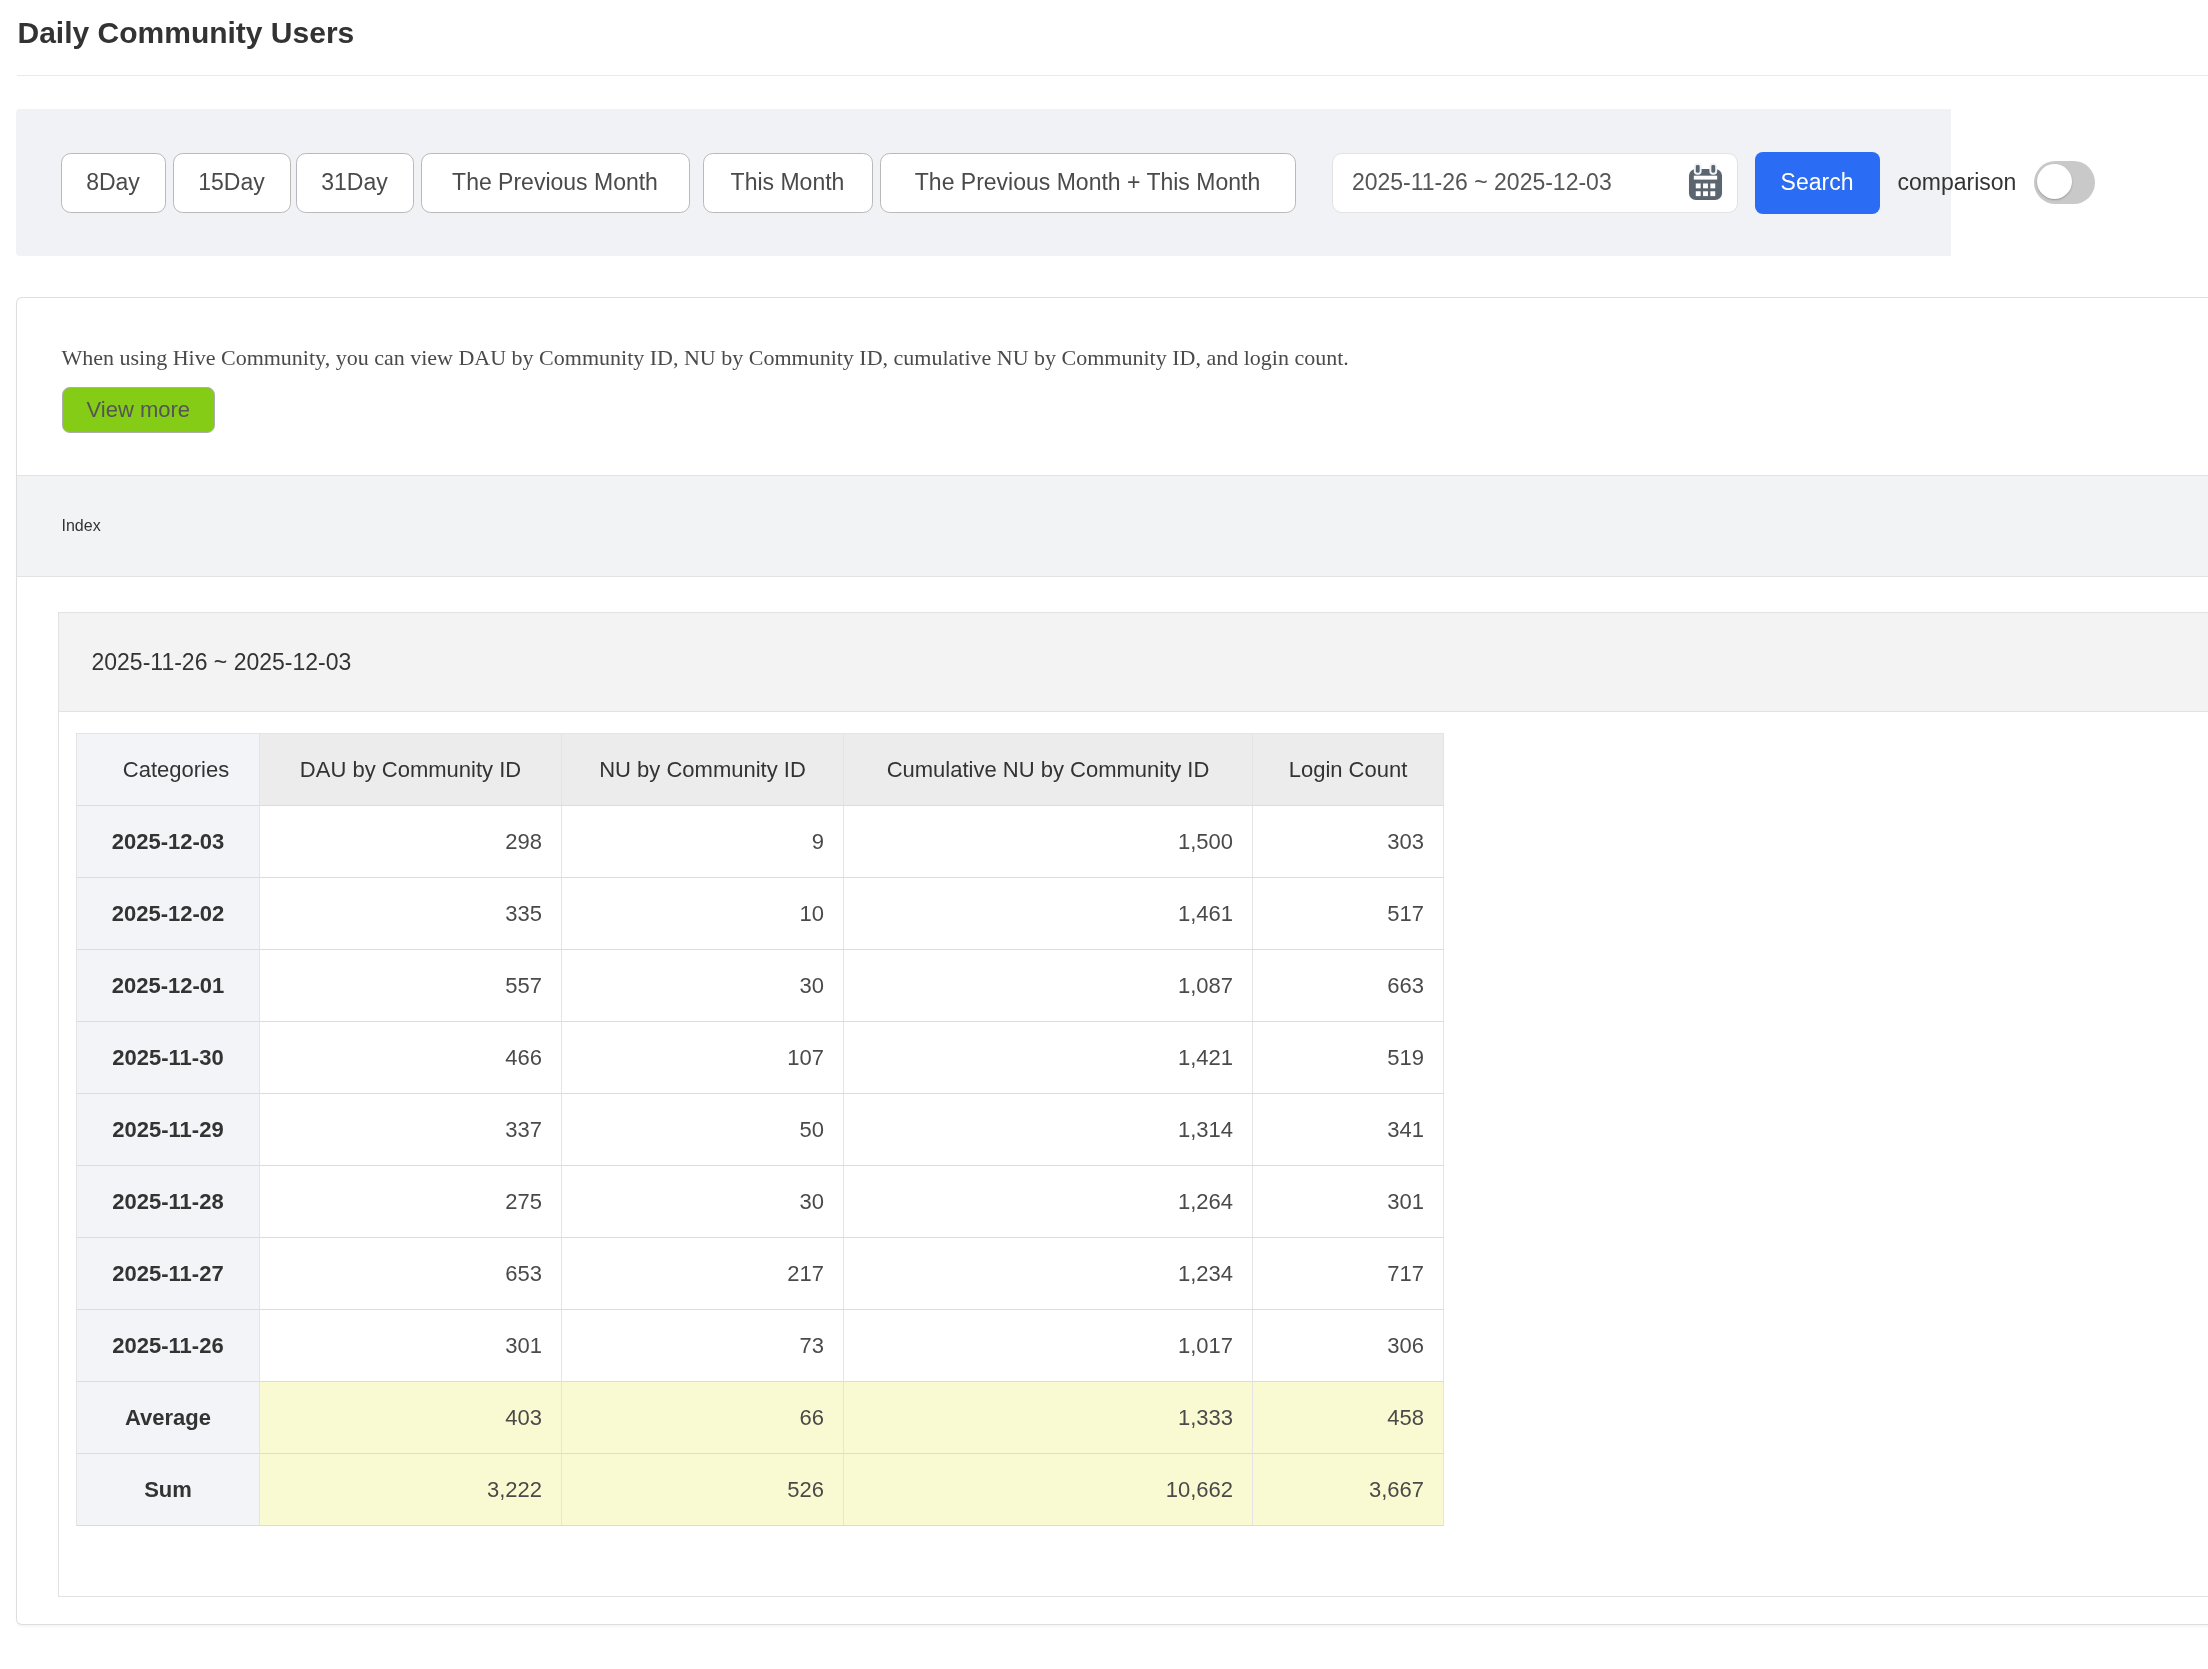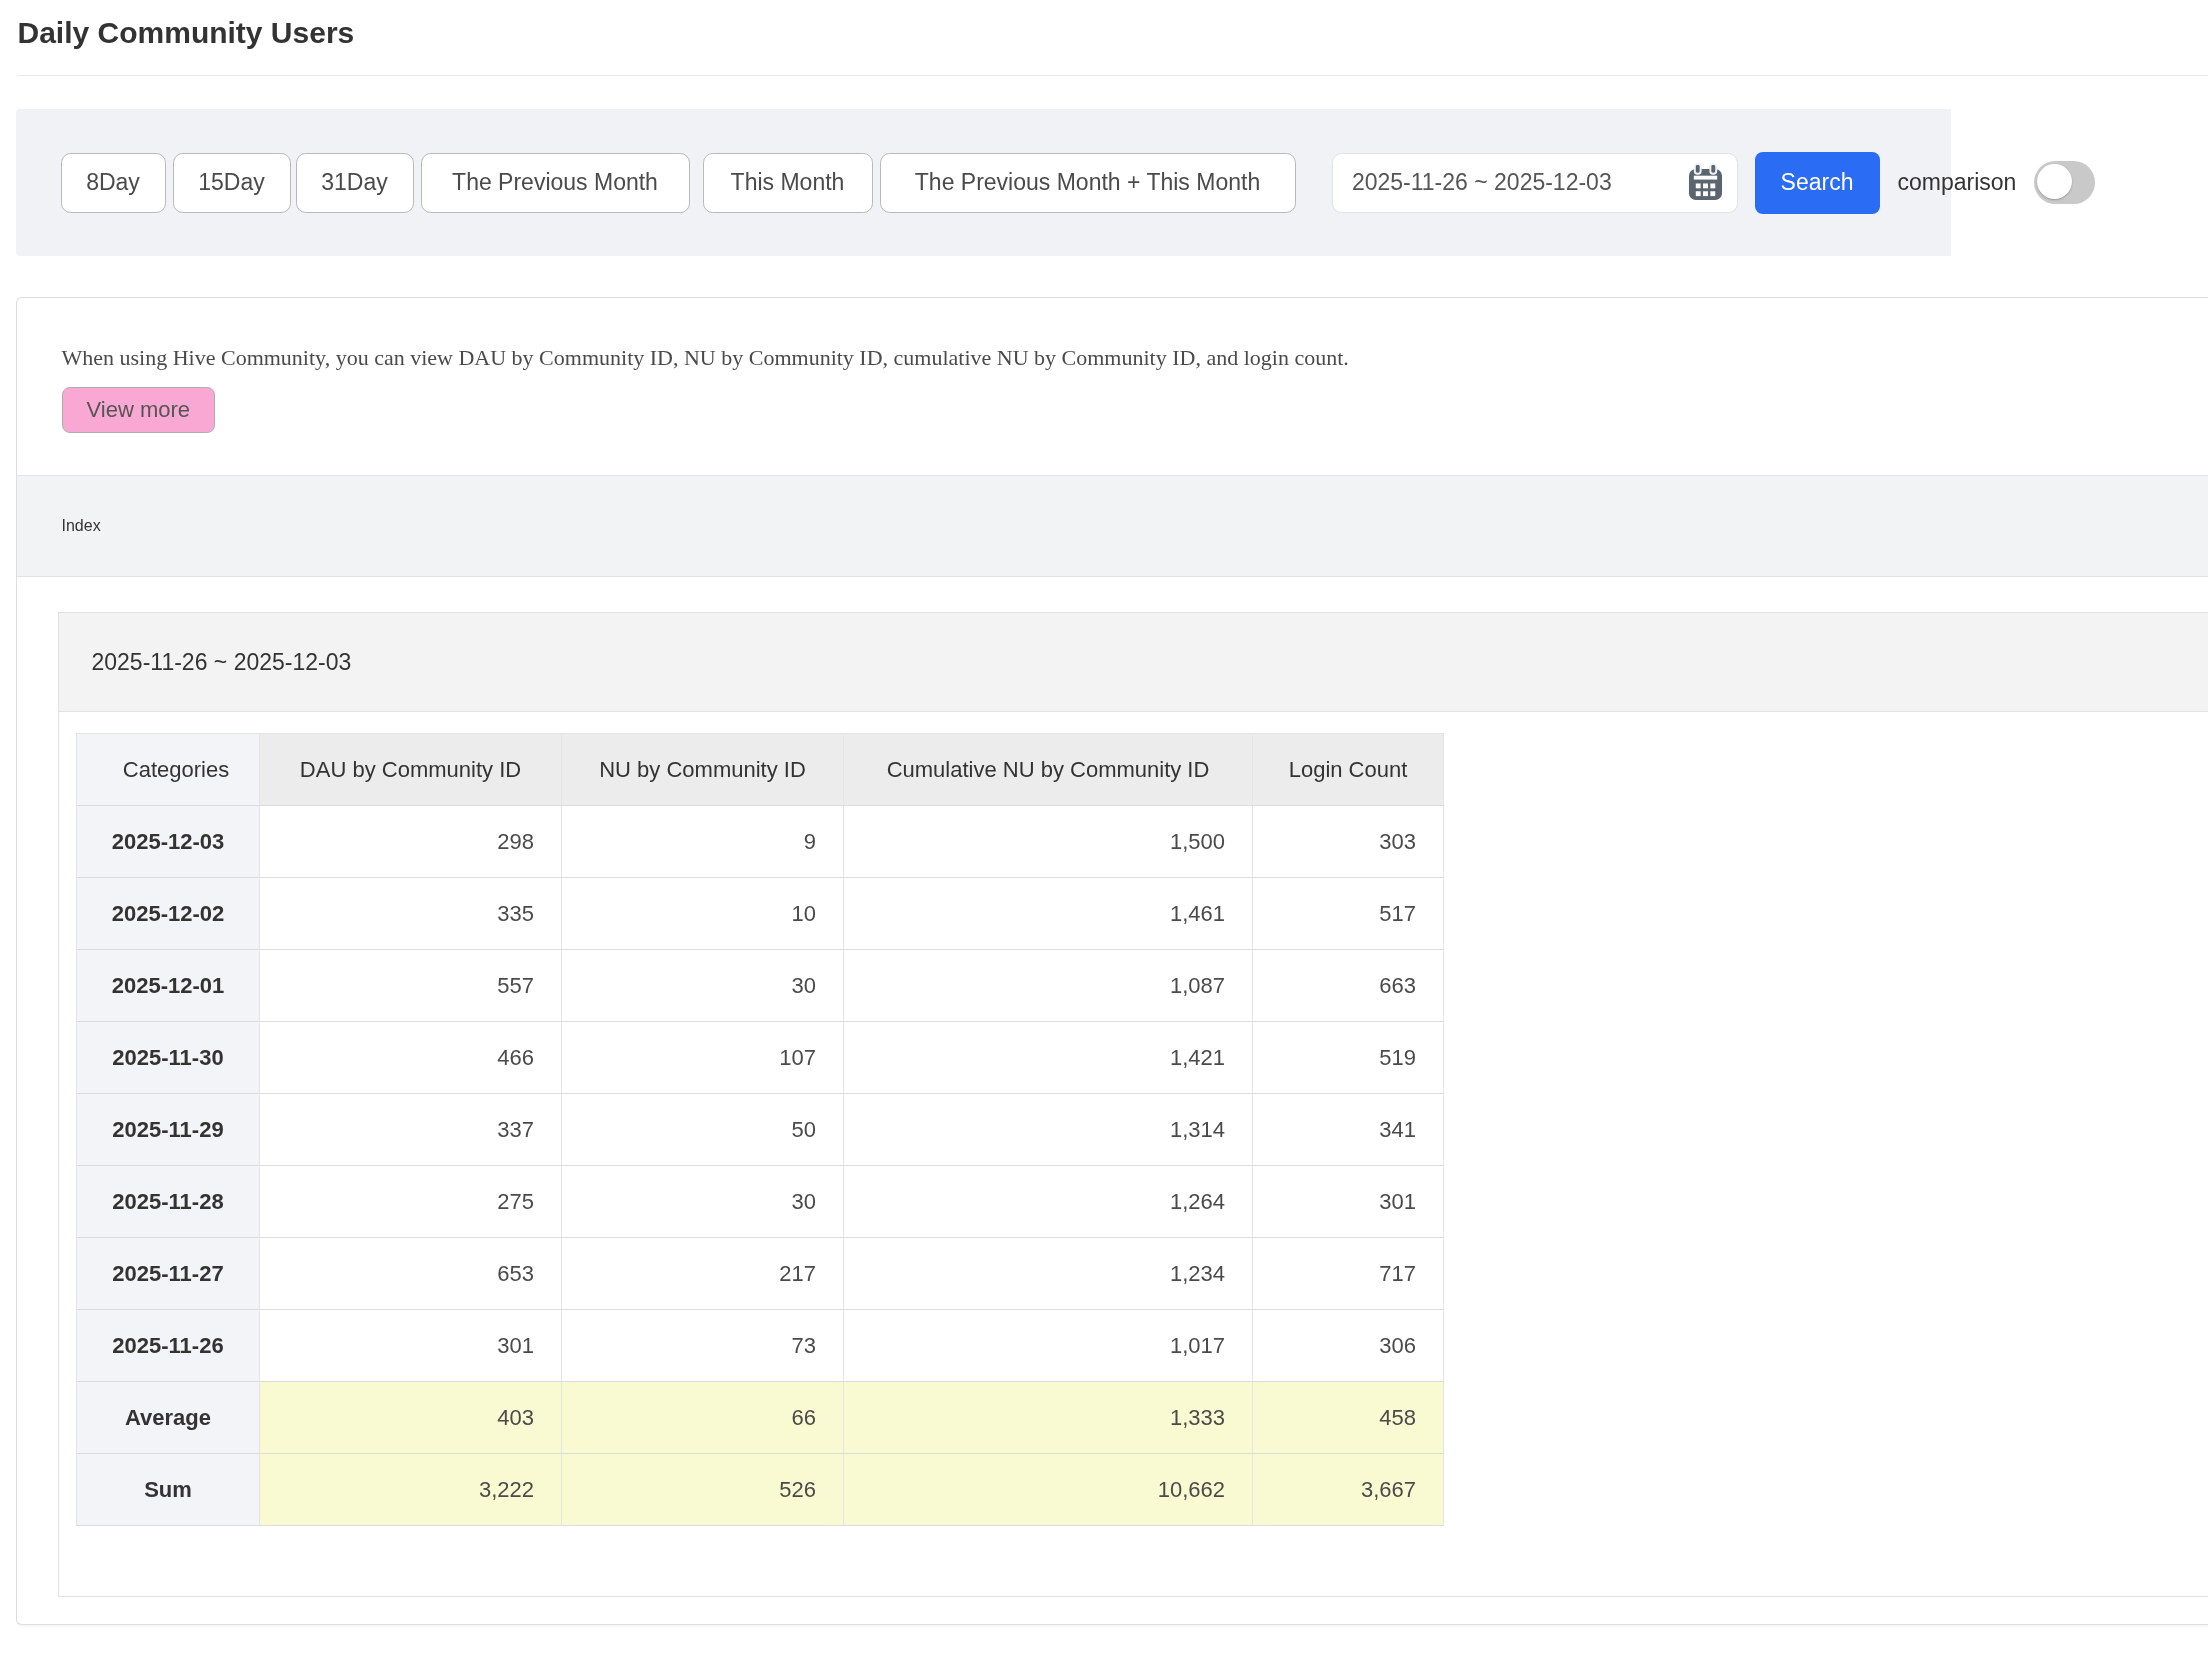--- a/index.html
+++ b/index.html
@@ -26,37 +26,37 @@
             border: none; cursor: pointer; }
   .toggle .knob { position: absolute; top: 3.9px; left: 3.9px; width: 35px; height: 35px; border-radius: 50%;
                   background: #fff; box-shadow: 0 1px 1.9px rgba(0,0,0,.25); }
 
   
   .card { margin: 41px 0 0 15.5px; width: 2193px; height: 1328px; background: #fff;
           border: 1.9px solid #dedede; border-right: none; border-radius: 5.8px 0 0 5.8px;
           box-shadow: 0 1.9px 1.9px rgba(0,0,0,.04); }
   .intro { padding: 45px 0 0 45px; font-family: Liberation Serif, serif; }
   .intro-desc { font-size: 22px; color: #4a4a4a; line-height: 29px; }
-  .view-more { margin: 15.5px 0 0 45px; height: 46px; padding: 0 24px; background: #f9a8d4; border: 1.9px solid #adadad;
+  .view-more { margin: 15.5px 0 0 45px; height: 46px; padding: 0 24px; background: #84cc16; border: 1.9px solid #adadad;
                border-radius: 7.8px; font-family: inherit; font-size: 22px; color: #555; cursor: pointer; }
   .index-bar { margin-top: 42px; width: 100%; height: 102px; background: #f2f3f5;
                border-top: 1.9px solid #e3e3e3; border-bottom: 1.9px solid #e3e3e3;
                display: flex; align-items: center; padding-left: 45px; font-size: 16px; font-weight: 500; color: #333; }
 
   
   .panel { margin: 35px 0 0 41px; width: 2150px; height: 985px; border: 1.9px solid #e2e2e2; border-right: none; }
   .panel-header { height: 99px; background: #f3f3f4; border-bottom: 1.9px solid #e2e2e2;
                   display: flex; align-items: center; padding-left: 33px; font-size: 23px; font-weight: 500; color: #333; }
 
   table.report { margin: 21.3px 0 0 17.5px; border-collapse: collapse; font-size: 22px; table-layout: fixed; }
   table.report th, table.report td { border: 1px solid #e4e4e4; border-bottom: 1.9px solid #dcdcdc; height: 72px; }
   table.report thead th { font-weight: 500; color: #333; text-align: center; background: #ececec; }
   table.report thead th.cat { background: #f3f4f7; padding-left: 16px; }
   table.report tbody th.cat { background: #f3f4f7; font-weight: 700; color: #333; text-align: center; }
-  table.report tbody td { text-align: right; padding-right: 27px; color: #4a4a4a; }
+  table.report tbody td { text-align: right; padding-right: 19px; color: #4a4a4a; }
   tr.row-red th.cat, tr.row-red td { color: #fe0000; }
   tr.row-blue th.cat, tr.row-blue td { color: #0014ff; }
   tr.row-summary th.cat, tr.row-summary td { background: #fafad2; color: #444; }
   tr.row-summary th.cat { color: #333; }
 </style>
 </head>
 <body>
 
 <h1 class="page-title">Daily Community Users</h1>
 <hr class="title-divider">

